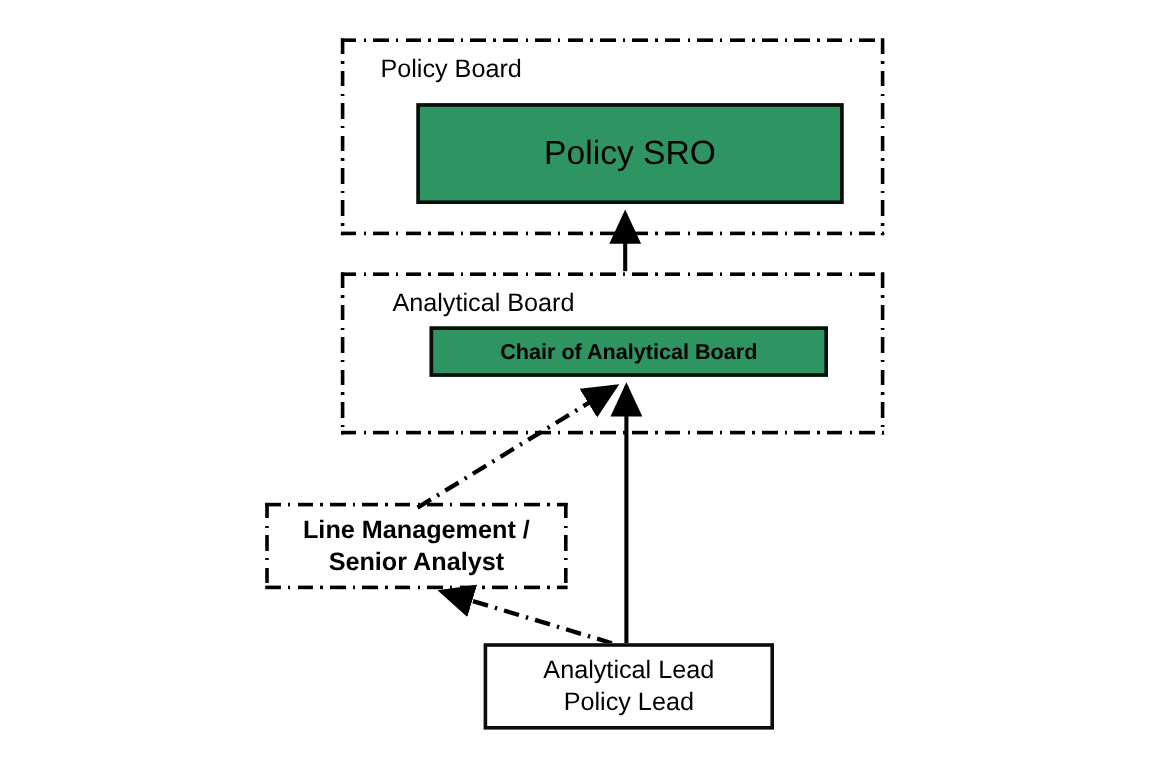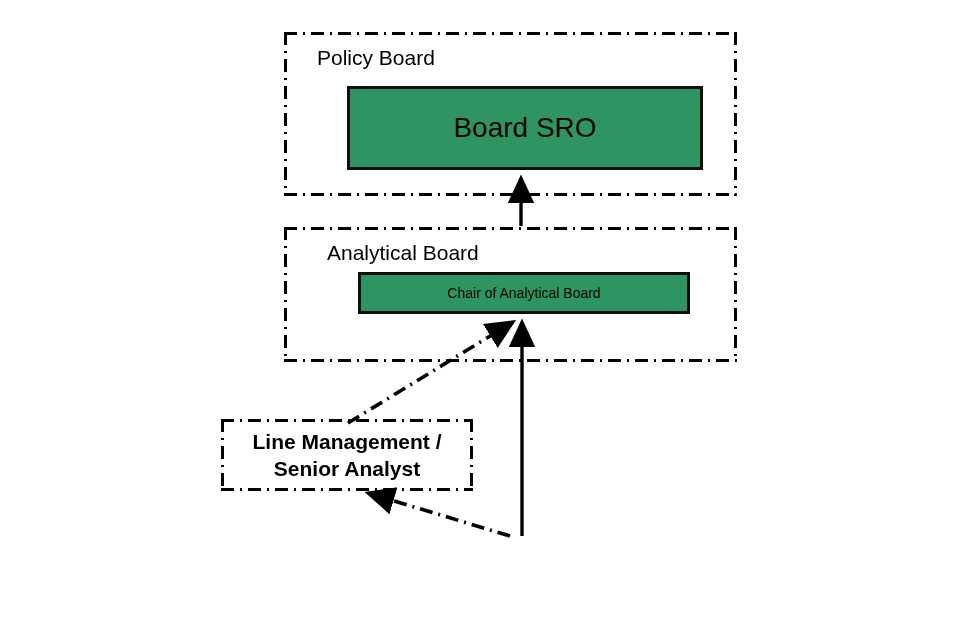--- a/index.html
+++ b/index.html
@@ -60,23 +60,23 @@
   .node-label {
     display: block;
     white-space: pre-line;
   }
   .t-policy-sro {
     font-size: 28px;
     line-height: 32px;
     font-weight: normal;
   }
   .t-chair {
-    font-size: 14px;
+    font-size: 18px;
     line-height: 24px;
-    font-weight: normal;
+    font-weight: bold;
   }
   .t-line-mgmt {
     font-size: 21px;
     line-height: 27px;
     font-weight: bold;
   }
   .t-leads {
     font-size: 21px;
     line-height: 27px;
     font-weight: normal;
@@ -115,26 +115,30 @@
     <line x1="521" y1="226" x2="521" y2="178" stroke="#000000" stroke-width="3.4" marker-end="url(#arrow-solid)"></line>
 
     <line x1="522" y1="536" x2="522" y2="322" stroke="#000000" stroke-width="3.4" marker-end="url(#arrow-solid)"></line>
 
     <line x1="348" y1="423" x2="513" y2="322" stroke="#000000" stroke-width="3.6" stroke-dasharray="13,6,2,6" marker-end="url(#arrow-dash)"></line>
 
     <line x1="510" y1="536" x2="368" y2="493" stroke="#000000" stroke-width="3.6" stroke-dasharray="13,6,2,6" marker-end="url(#arrow-dash)"></line>
   </svg>
 
   <div class="node node-green" id="node-policy-sro" style="left: 347px; top: 86px; width: 356px; height: 84px; background: rgb(46, 148, 97);">
-    <span class="node-label t-policy-sro">Board SRO</span>
+    <span class="node-label t-policy-sro">Policy SRO</span>
   </div>
 
   <div class="node node-green" id="node-chair" style="left: 358px; top: 272px; width: 332px; height: 42px; background: rgb(46, 148, 97);">
     <span class="node-label t-chair">Chair of Analytical Board</span>
   </div>
 
   <div class="node node-dashed" id="node-line-management" style="left: 221px; top: 419px; width: 252px; height: 72px; border: none; background-image: repeating-linear-gradient(90deg, rgb(0, 0, 0) 0px, rgb(0, 0, 0) 13px, transparent 13px, transparent 19px, rgb(0, 0, 0) 19px, rgb(0, 0, 0) 21px, transparent 21px, transparent 27px), repeating-linear-gradient(90deg, rgb(0, 0, 0) 0px, rgb(0, 0, 0) 13px, transparent 13px, transparent 19px, rgb(0, 0, 0) 19px, rgb(0, 0, 0) 21px, transparent 21px, transparent 27px), repeating-linear-gradient(rgb(0, 0, 0) 0px, rgb(0, 0, 0) 13px, transparent 13px, transparent 19px, rgb(0, 0, 0) 19px, rgb(0, 0, 0) 21px, transparent 21px, transparent 27px), repeating-linear-gradient(rgb(0, 0, 0) 0px, rgb(0, 0, 0) 13px, transparent 13px, transparent 19px, rgb(0, 0, 0) 19px, rgb(0, 0, 0) 21px, transparent 21px, transparent 27px); background-size: 100% 3px, 100% 3px, 3px 100%, 3px 100%; background-position: left top, left bottom, left top, right top; background-repeat: no-repeat;">
     <span class="node-label t-line-mgmt">Line Management /
 Senior Analyst</span>
   </div>
 
+  <div class="node node-white" id="node-leads" style="left: 403px; top: 536px; width: 242px; height: 72px; background: rgb(255, 255, 255);">
+    <span class="node-label t-leads">Analytical Lead
+Policy Lead</span>
+  </div>
 
 </div>
 
 </body></html>

